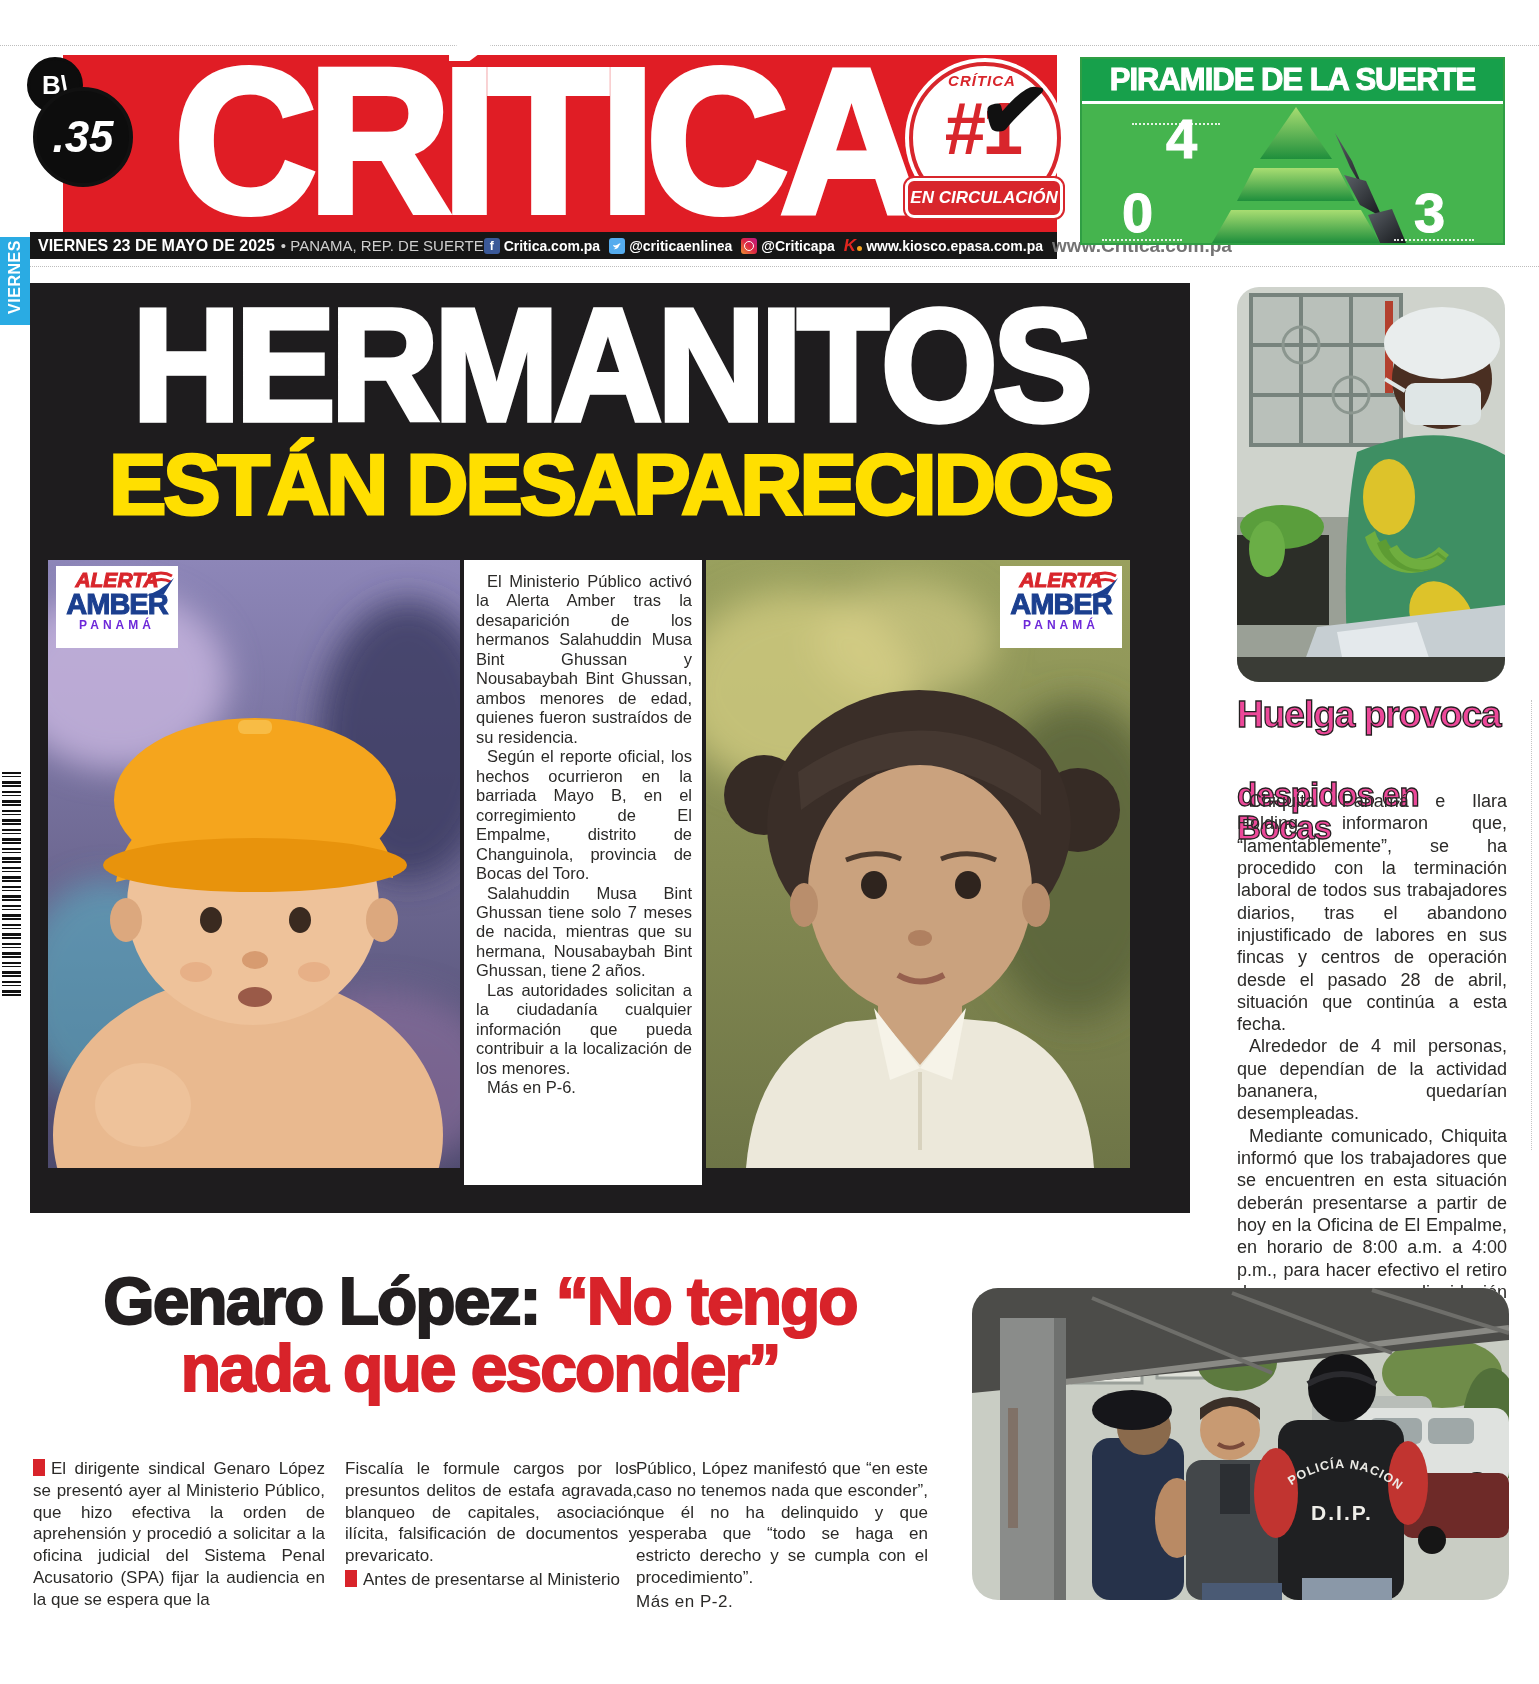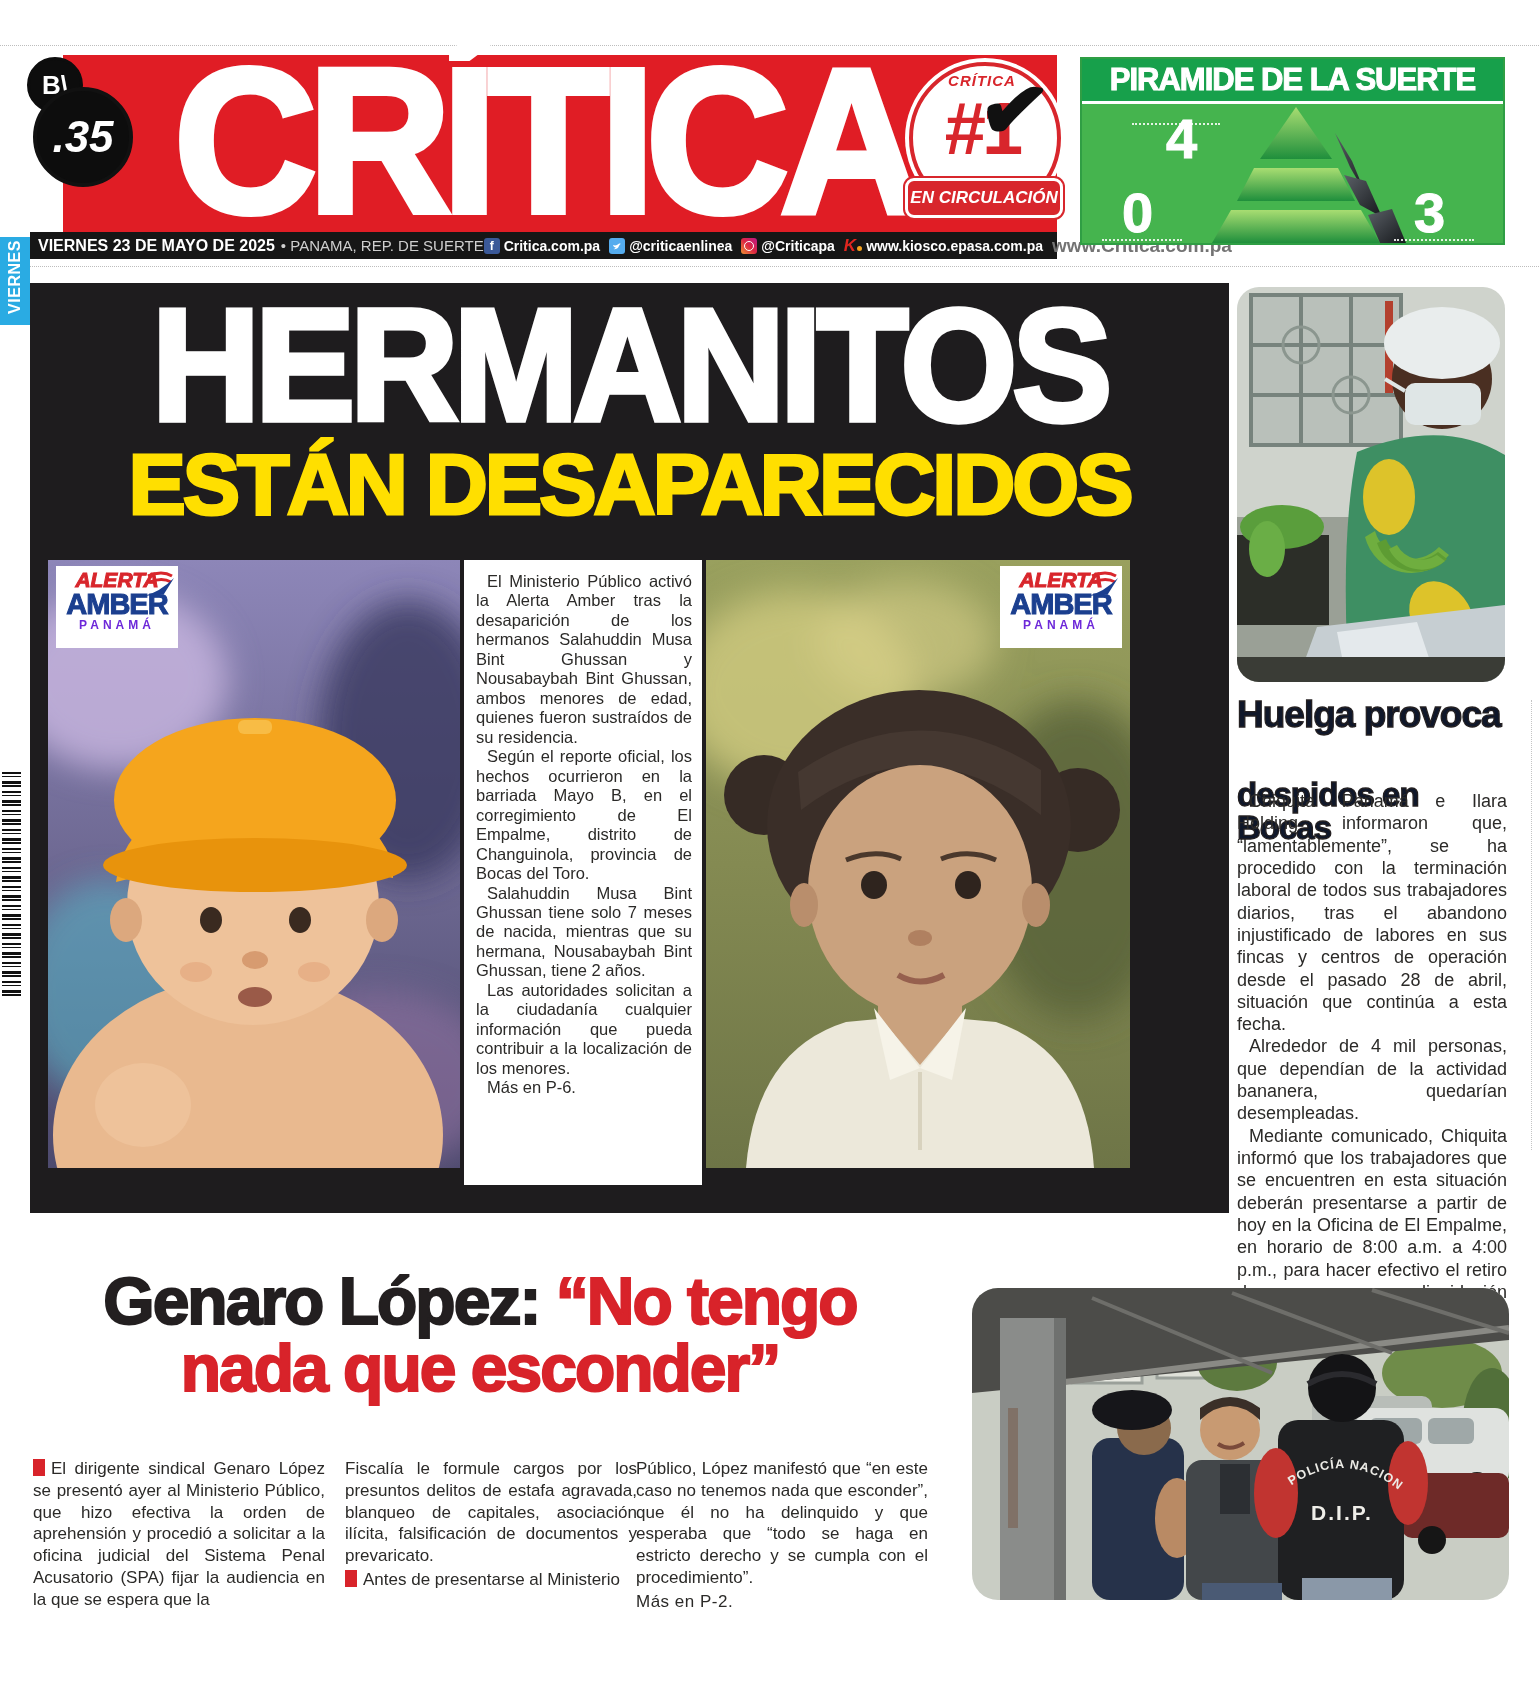--- a/index.html
+++ b/index.html
@@ -76,21 +76,21 @@
      color:#fff;font-weight:bold;font-size:16px;letter-spacing:.5px;width:92px;text-align:center;display:block;}
   .barcode{left:2px;top:768px;width:32px;height:238px;background:#fff;}
   .bars{position:absolute;left:0;top:4px;width:19px;height:226px;
      background:repeating-linear-gradient(180deg,#111 0 2px,#fff 2px 4px,#111 4px 5px,#fff 5px 9px,
      #111 9px 12px,#fff 12px 13px,#111 13px 15px,#fff 15px 19px);}
   .bc-num{position:absolute;left:10px;top:108px;transform:rotate(-90deg);transform-origin:center;
      font-family:"Liberation Mono", monospace;font-size:12px;color:#111;width:226px;text-align:center;
      letter-spacing:1px;}
 
   
-  .mainbox{left:30px;top:283px;width:1160px;height:930px;background:#1e1c1e;padding-left:39px;}
+  .mainbox{left:30px;top:283px;width:1160px;height:930px;background:#1e1c1e;}
   .hl1{position:absolute;left:0;top:2px;width:100%;text-align:center;color:#fff;
      font-weight:bold;font-size:150px;letter-spacing:-5px;line-height:1.0;
      -webkit-text-stroke:5px #fff;transform:scaleY(1.06);transform-origin:top;white-space:nowrap;}
   .hl2{position:absolute;left:0;top:158px;width:100%;text-align:center;color:#ffdf00;
      font-weight:bold;font-size:86px;letter-spacing:-3px;line-height:1.0;
      -webkit-text-stroke:3px #ffdf00;white-space:nowrap;}
   .photo{position:absolute;overflow:hidden;}
   .photo svg{display:block;}
   .ph-baby{left:18px;top:277px;width:412px;height:608px;}
   .ph-girl{left:676px;top:277px;width:424px;height:608px;}
@@ -104,21 +104,21 @@
      padding-top:4px;box-sizing:border-box;z-index:3;}
   .amber .a1{color:#d8262c;font-weight:bold;font-style:italic;font-size:21px;line-height:.95;
      letter-spacing:0;display:block;-webkit-text-stroke:1px #d8262c;}
   .amber .a2{color:#1b3f8f;font-weight:bold;font-size:29px;line-height:1.0;display:block;
      letter-spacing:-1px;-webkit-text-stroke:1px #1b3f8f;}
   .amber .a3{color:#6d28d9;font-weight:bold;font-size:12px;letter-spacing:4px;display:block;line-height:1.1;}
   .amber svg{position:absolute;right:2px;top:2px;}
 
   
   .side-photo{left:1237px;top:287px;width:268px;height:395px;border-radius:22px;}
-  .side-hl{left:1237px;top:697px;width:270px;color:#0f172a;font-weight:bold;
+  .side-hl{left:1237px;top:697px;width:270px;color:#ec4899;font-weight:bold;
      letter-spacing:-1px;line-height:.98;-webkit-text-stroke:1.3px #231f20;}
   .side-hl .l1{font-size:37px;display:block;}
   .side-hl .l2{font-size:33px;display:block;margin-top:46px;}
   .side-body{left:1237px;top:790px;width:270px;}
   .side-body p{margin:0;color:#2b2a28;font-size:18px;line-height:1.24;text-align:justify;text-indent:12px;}
 
   
   .bot-hl{left:36px;top:1268px;width:888px;text-align:center;font-weight:bold;
      line-height:1.02;letter-spacing:-2px;}
   .bot-hl .row1{font-size:66px;white-space:nowrap;}

